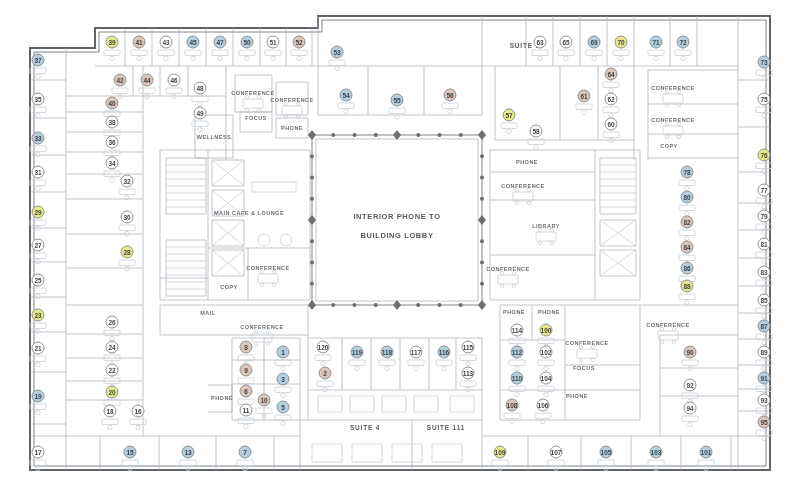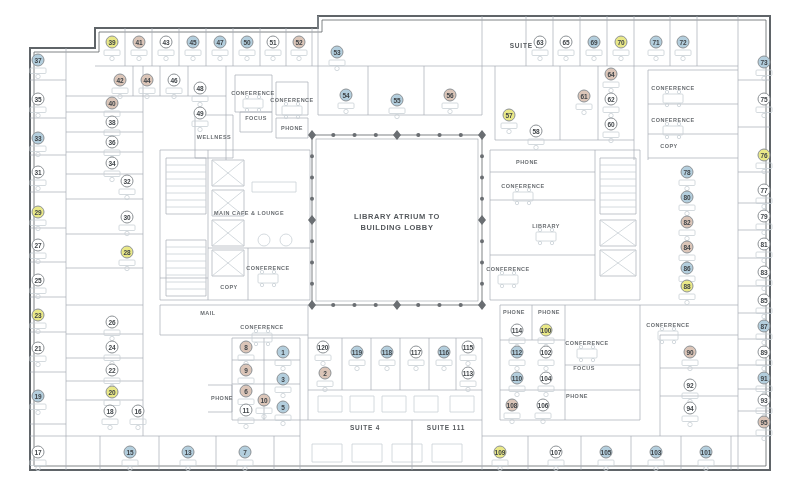--- a/index.html
+++ b/index.html
@@ -591,22 +591,22 @@
         <g class="furn">
           <rect x="577" y="349" width="20" height="9" rx="1"></rect>
           <circle cx="581" cy="347" r="1.7"></circle>
           <circle cx="593" cy="347" r="1.7"></circle>
           <circle cx="581" cy="360" r="1.7"></circle>
           <circle cx="593" cy="360" r="1.7"></circle>
         </g>
       </g>
 </svg>
 
-<div class="atrium-lbl" style="left:397px;top:216px">LIBRARY ATRIUM TO</div>
-<div class="atrium-lbl" style="left:397px;top:227px">BUILDING LOBBY</div>
+<div class="atrium-lbl" style="left:397px;top:216px">INTERIOR PHONE TO</div>
+<div class="atrium-lbl" style="left:397px;top:235px">BUILDING LOBBY</div>
 
 <div class="lbl" style="left: 253px; top: 93px;">CONFERENCE</div>
     <div class="lbl" style="left: 292px; top: 100px;">CONFERENCE</div>
     <div class="lbl" style="left: 256px; top: 118px;">FOCUS</div>
     <div class="lbl" style="left: 292px; top: 128px;">PHONE</div>
     <div class="lbl" style="left: 214px; top: 137px;">WELLNESS</div>
     <div class="lbl suite" style="left: 527px; top: 45px;">SUITE 67</div>
     <div class="lbl" style="left: 673px; top: 88px;">CONFERENCE</div>
     <div class="lbl" style="left: 673px; top: 120px;">CONFERENCE</div>
     <div class="lbl" style="left: 669px; top: 146px;">COPY</div>

